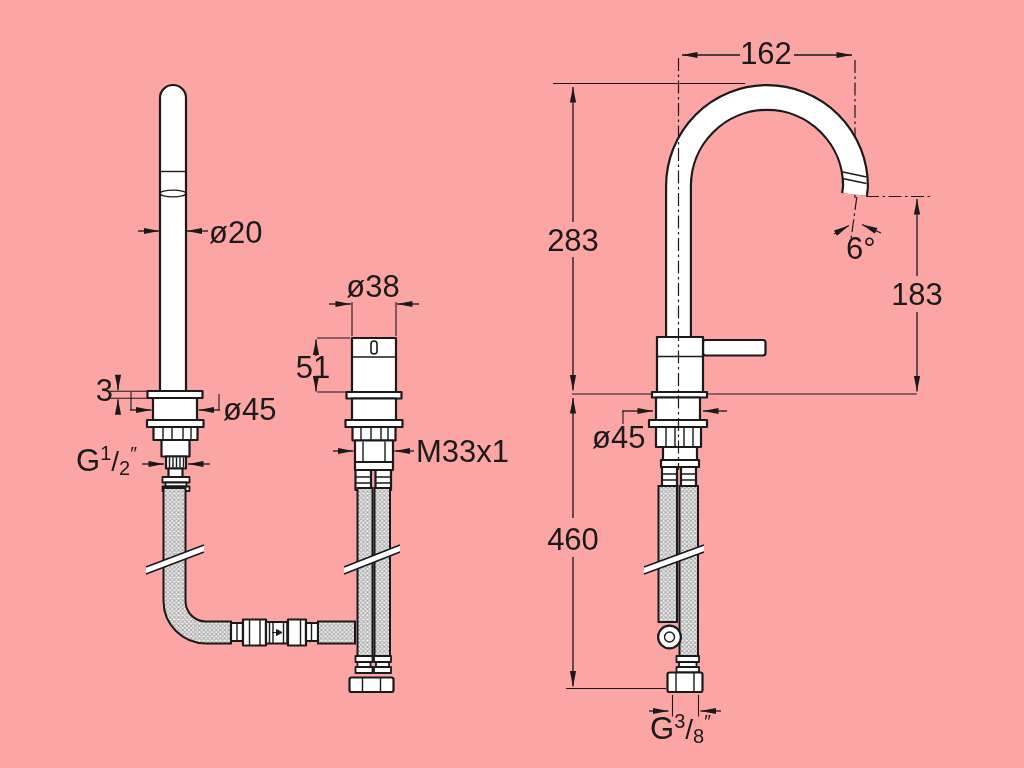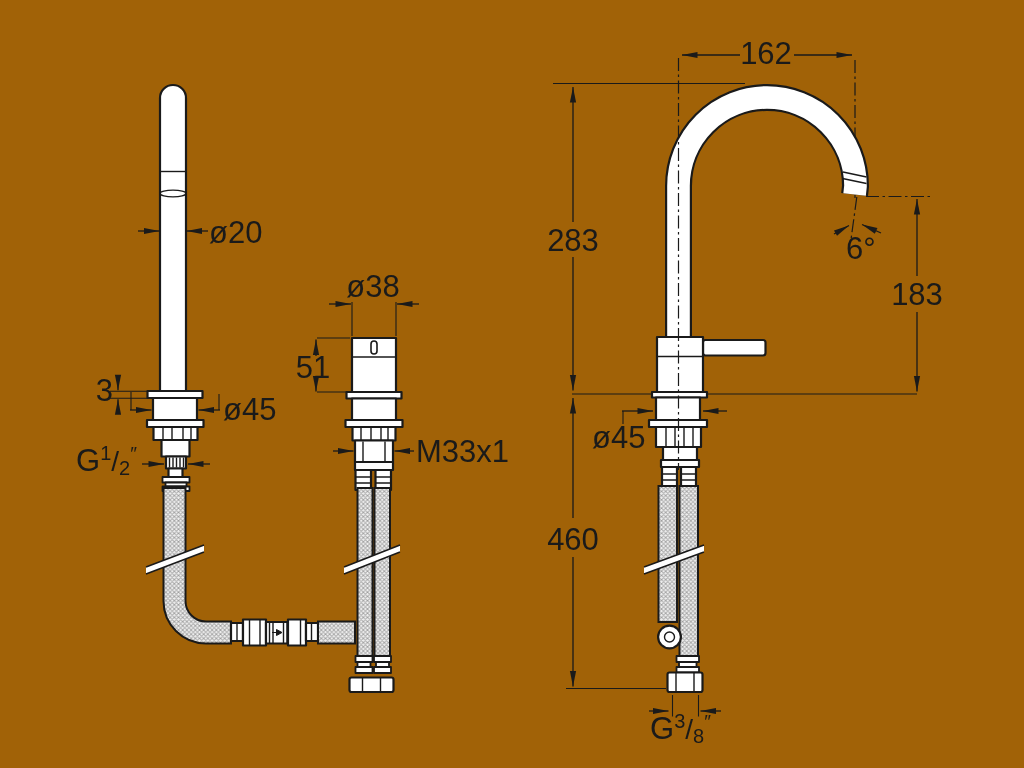--- a/index.html
+++ b/index.html
@@ -1,16 +1,16 @@
 <!DOCTYPE html>
 <html><head>
 <meta charset="utf-8">
 <style>
   html,body{margin:0;padding:0;background:#fff;}
-  .stage{position:relative;width:1024px;height:768px;background:#a16207;overflow:hidden;}
+  .stage{position:relative;width:1024px;height:768px;background:#fca5a5;overflow:hidden;}
   svg{display:block;}
   .p  {fill:#ffffff;stroke:#1a1a1a;stroke-width:2.2;stroke-linejoin:round;}
   .p18{fill:#ffffff;stroke:#1a1a1a;stroke-width:1.8;stroke-linejoin:round;}
   .pt {fill:none;stroke:#1a1a1a;stroke-width:1.4;}
   .d  {fill:none;stroke:#1a1a1a;stroke-width:1.3;}
   .x  {fill:none;stroke:#1a1a1a;stroke-width:1.1;}
   .cl {fill:none;stroke:#1a1a1a;stroke-width:1.2;stroke-dasharray:13 3.5 2.5 3.5;}
   .brk{fill:none;stroke:#1a1a1a;stroke-width:1.6;}
   .t  {font-family:"Liberation Sans",sans-serif;font-size:31px;fill:#1a1a1a;}
   .braid{fill:url(#braidp);stroke:#1a1a1a;stroke-width:2;}

